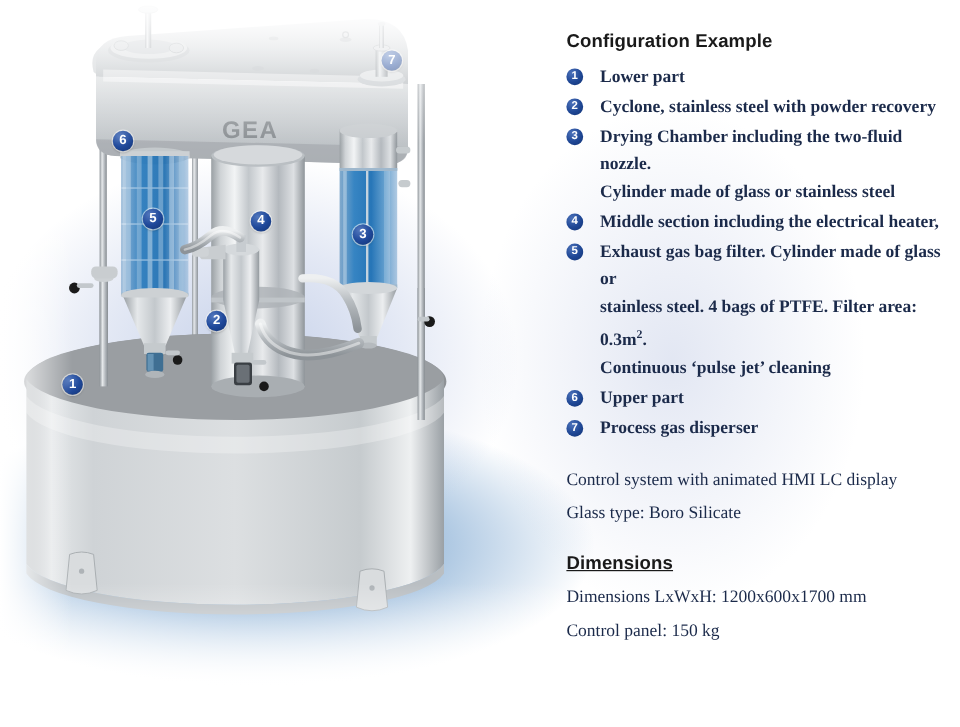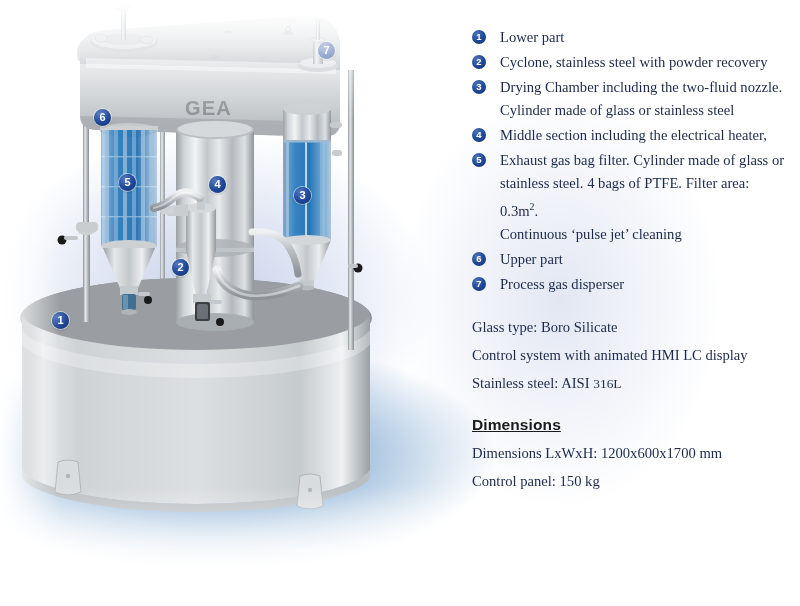--- a/index.html
+++ b/index.html
@@ -107,20 +107,21 @@
     background: radial-gradient(circle at 34% 28%, #4c72ba 0%, #1f4795 54%, #123272 100%);
     color: #ffffff;
     font-family: "Liberation Sans", sans-serif;
     font-size: 9.5px;
     font-weight: bold;
     line-height: 14px;
     text-align: center;
   }
   ol.config-list li .line {
     display: block;
+    font-weight: bold;
   }
   .notes {
     margin-top: 19px;
   }
   .notes p, .dims p {
     margin: 0 0 3px 0;
     font-size: 14.6px;
     line-height: 25px;
     color: #1b2a4a;
   }
@@ -387,20 +388,21 @@
     <div class="badge" style="left:94px;  top:109px;">6</div>
     <div class="badge" style="left:318px; top:42px;">7</div>
   </div>
 
   <div class="bg-fade-bottom"></div>
   <div class="bg-fade-left"></div>
   <div class="bg-fade-top"></div>
 
   <div class="panel">
 
+    <h2>Configuration Example</h2>
 
     <ol class="config-list">
 
       <li>
         <span class="num">1</span>
         <span class="line">Lower part</span>
       </li>
 
       <li>
         <span class="num">2</span>
@@ -431,23 +433,22 @@
       </li>
 
       <li>
         <span class="num">7</span>
         <span class="line">Process gas disperser</span>
       </li>
 
     </ol>
 
     <div class="notes">
+      <p>Control system with animated HMI LC display</p>
       <p>Glass type: Boro Silicate</p>
-      <p>Control system with animated HMI LC display</p>
-      <p>Stainless steel: AISI <span style="font-size:0.92em">316L</span></p>
     </div>
 
     <h2 class="second">Dimensions</h2>
 
     <div class="dims">
       <p>Dimensions LxWxH: 1200x600x1700 mm</p>
       <p>Control panel: 150 kg</p>
     </div>
 
   </div>

